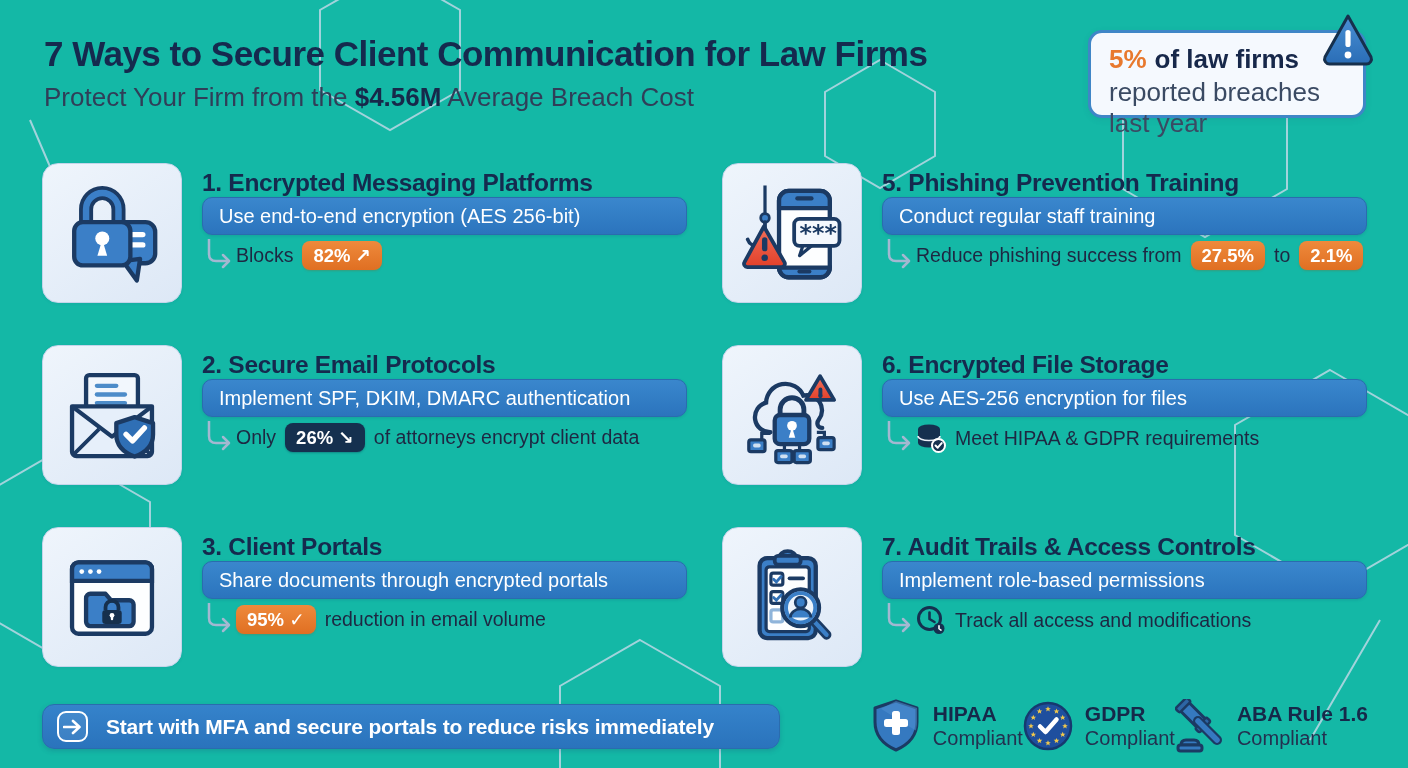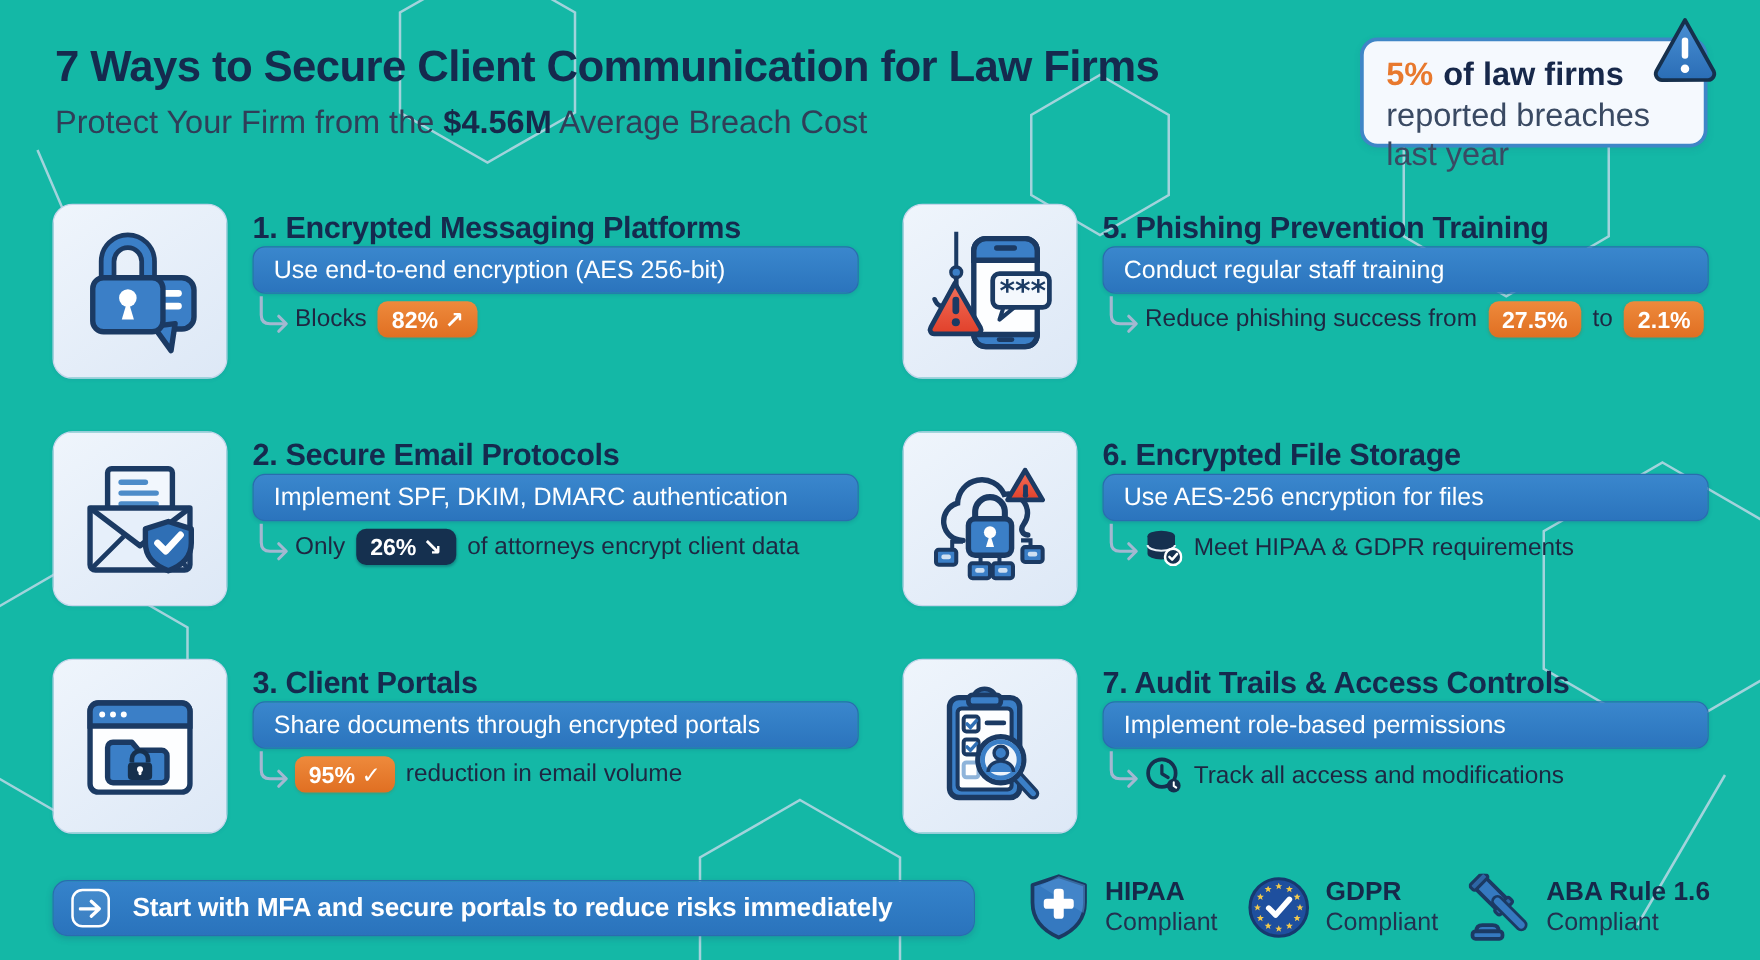--- a/index.html
+++ b/index.html
@@ -47,21 +47,21 @@
   .item-body { flex:1; margin-left:20px; display:flex; flex-direction:column; }
   .item-title { font-size:24.5px; font-weight:bold; color:#152a4e; margin-top:6px; letter-spacing:-.3px; }
   .action-bar {
     height:38px; border-radius:10px;
     background:linear-gradient(#3a87cd,#2b74bd);
     border:1px solid #2a6cae;
     color:#fff; font-size:20px; line-height:36px; padding:0 16px;
     white-space:nowrap; overflow:hidden; text-overflow:ellipsis;
     box-shadow:0 1px 3px rgba(30,60,110,.18);
   }
-  .stat-row { margin-top:6px; display:flex; align-items:flex-start; margin-left:4px; }
+  .stat-row { margin-top:6px; display:flex; align-items:center; margin-left:4px; }
   .stat-row .elbow { flex:0 0 30px; margin-top:-4px; }
   .stat-text { font-size:19.5px; color:#1e2742; display:flex; align-items:center; gap:9px; white-space:nowrap; }
   .badge {
     display:inline-flex; align-items:center; justify-content:center;
     border-radius:8px; color:#fff; font-weight:bold; font-size:18.5px;
     padding:4px 11px; line-height:1.15;
     font-family:"Liberation Sans","DejaVu Sans",sans-serif;
   }
   .badge.orange { background:linear-gradient(#ee8a3c,#e06f22); box-shadow:0 1px 2px rgba(160,80,10,.25); }
   .badge.navy { background:#15304f; box-shadow:0 1px 2px rgba(10,30,60,.3); }
@@ -74,21 +74,21 @@
     border:1px solid #2a6cae;
     display:flex; align-items:center; padding:0 14px; gap:18px;
     box-shadow:0 2px 5px rgba(30,60,110,.22); cursor:pointer;
   }
   .cta-icon {
     width:31px; height:31px; border:2.5px solid #fff; border-radius:9px;
     display:flex; align-items:center; justify-content:center; background:rgba(255,255,255,.08);
   }
   .cta-text { color:#fff; font-size:21px; font-weight:bold; letter-spacing:-.2px; }
 
-  .compliance { position:absolute; left:822px; top:699px; width:546px; display:flex; justify-content:space-between; }
+  .compliance { position:absolute; left:822px; top:699px; width:546px; display:flex; justify-content:flex-end; }
   .comp-badge { display:flex; align-items:center; gap:12px; }
   .comp-badge svg { width:50px; height:54px; }
   .comp-name { font-size:21px; font-weight:bold; color:#16294a; line-height:1.15; }
   .comp-sub { font-size:20px; color:#233150; line-height:1.2; }
 </style>
 </head>
 <body>
 
 <div class="page">
 

